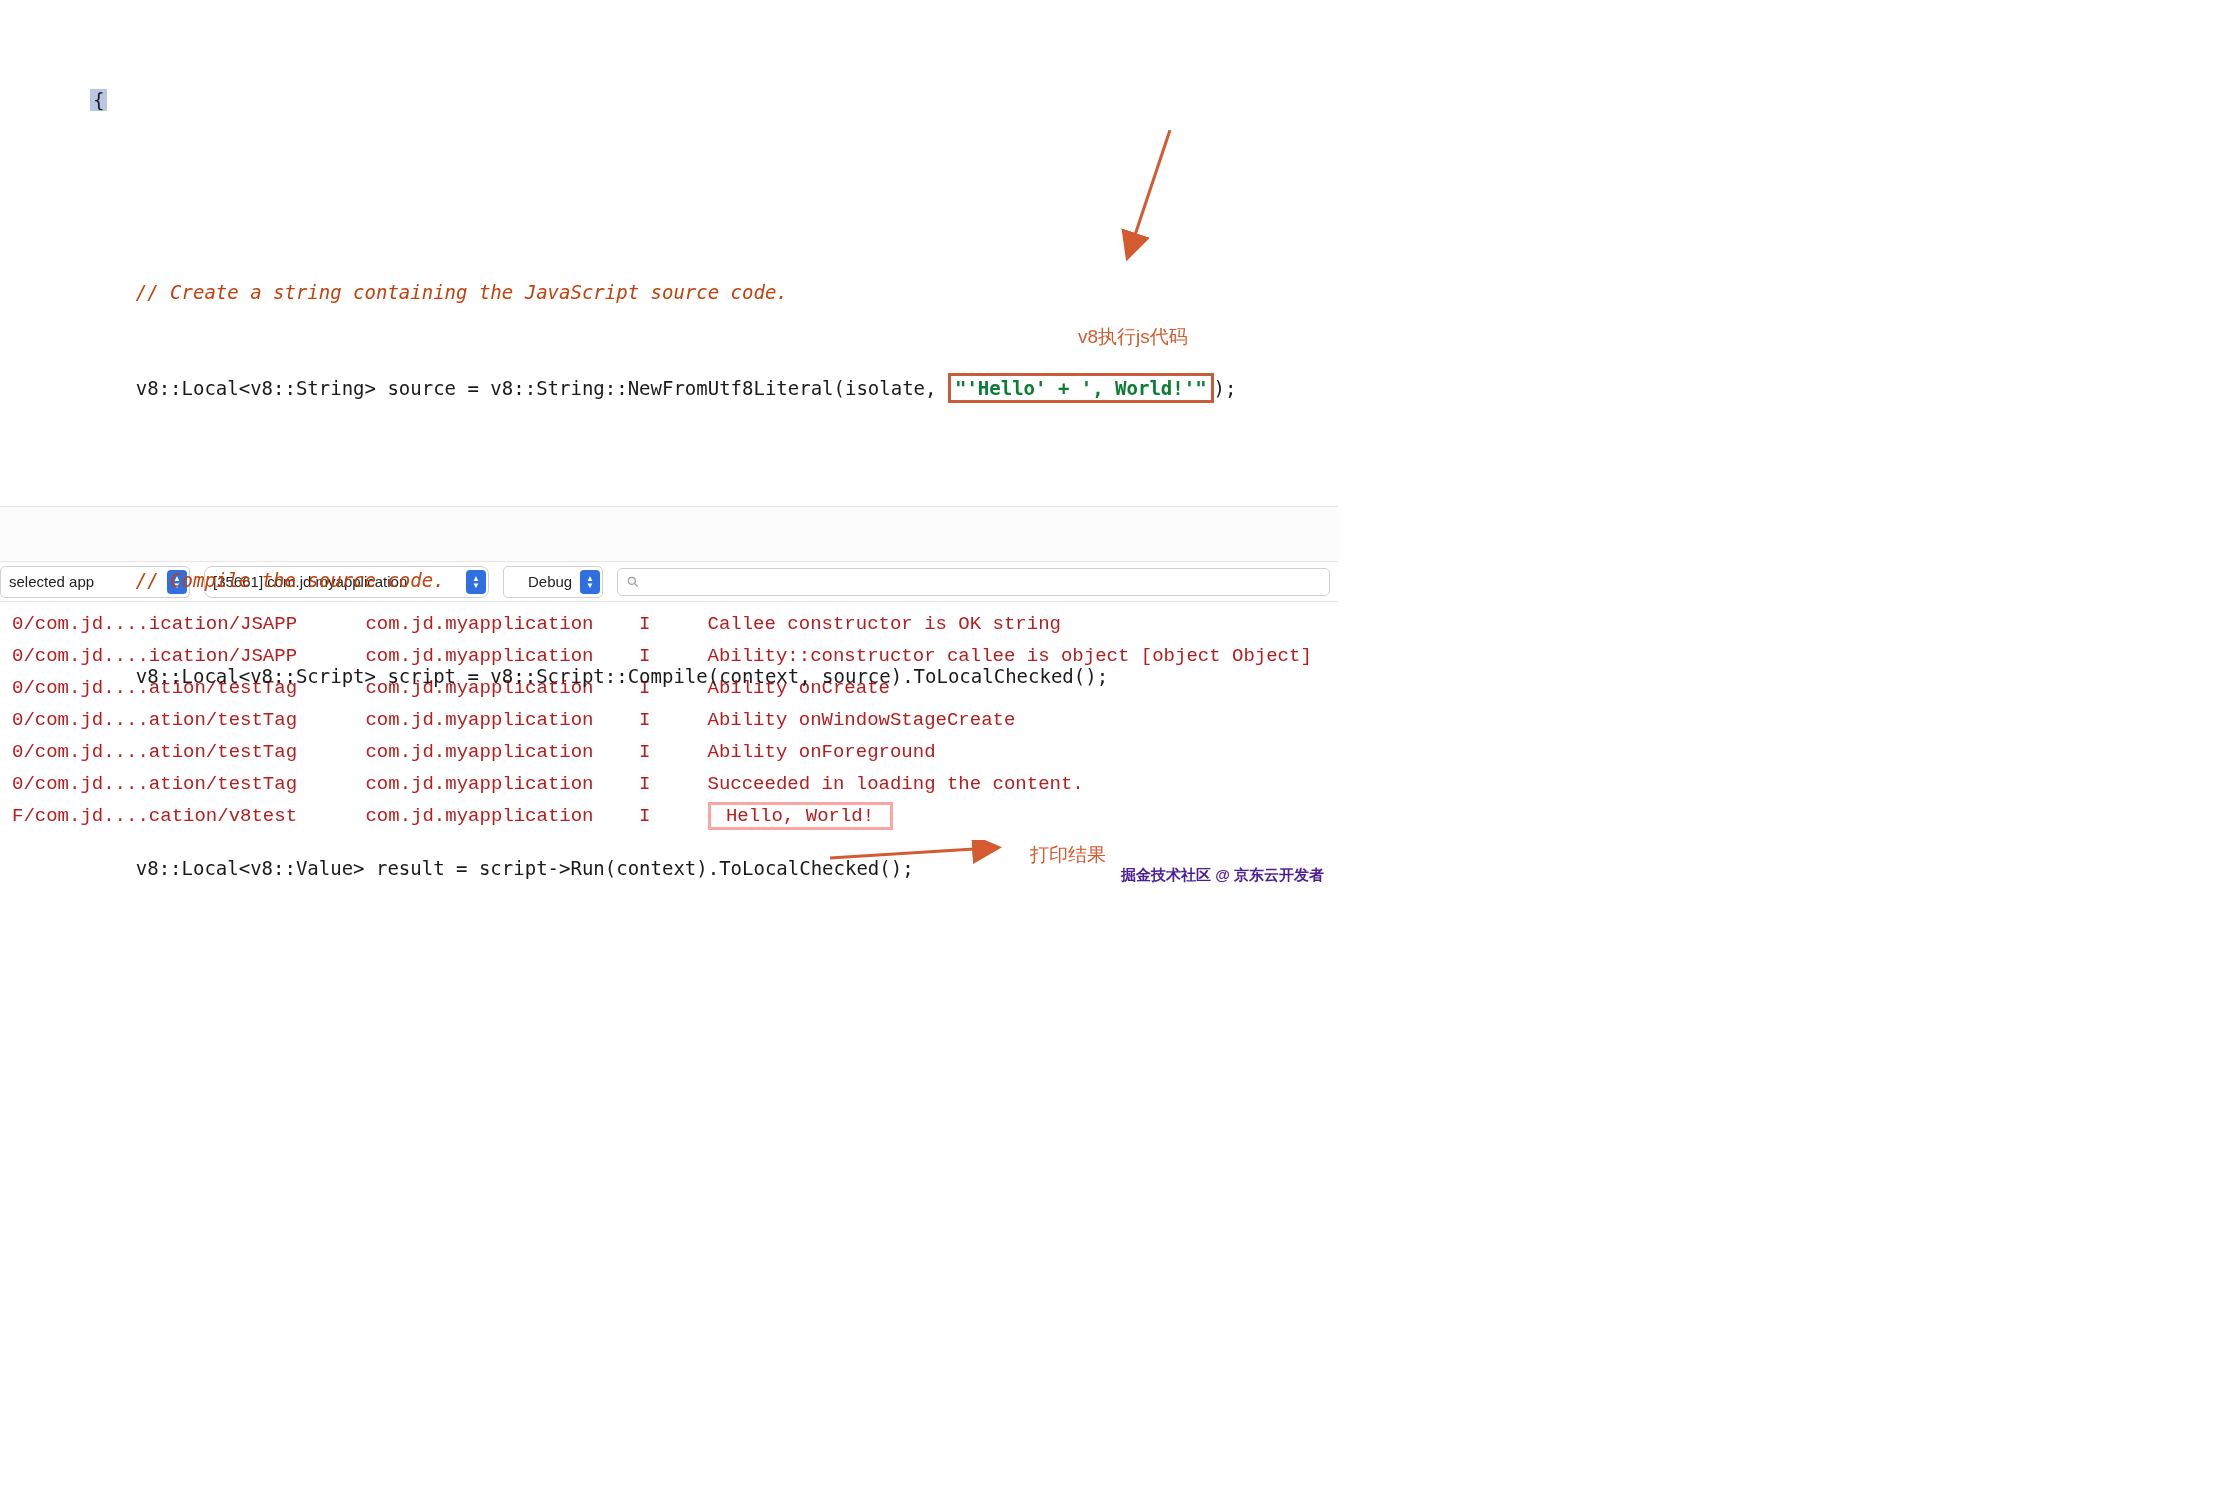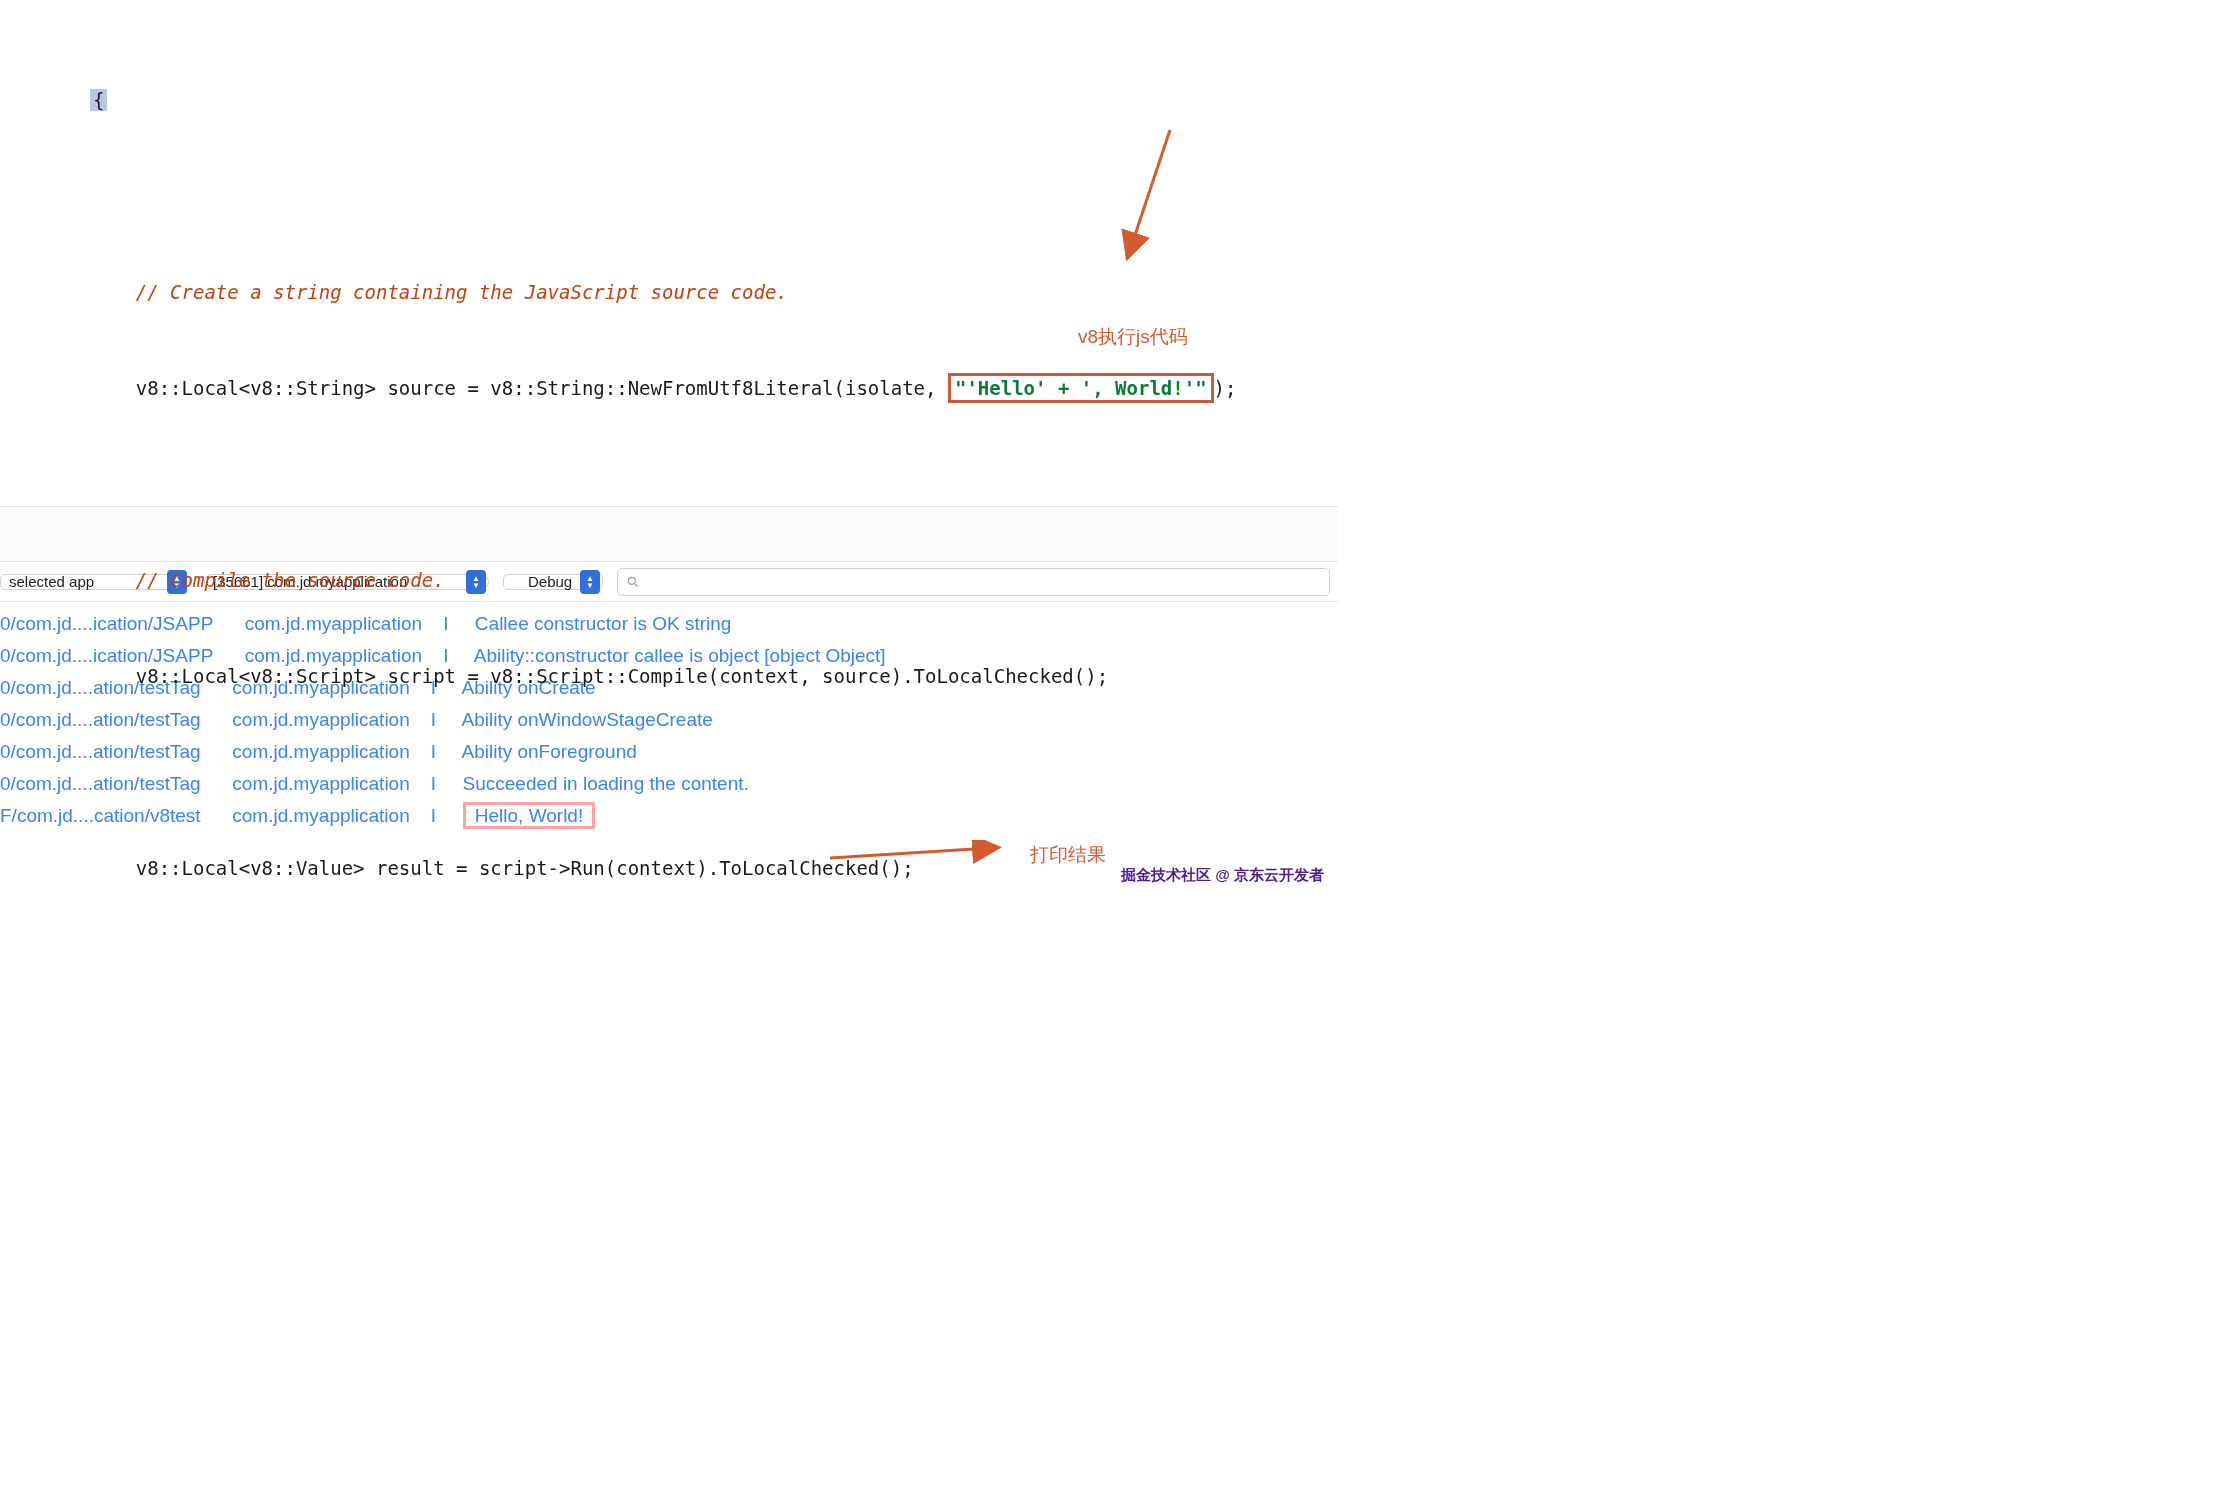--- a/index.html
+++ b/index.html
@@ -59,21 +59,21 @@
     background: #fff;
     border-bottom: 1px solid #e5e5e5;
     height: 40px;
   }
   .select {
     display: flex;
     align-items: center;
     justify-content: space-between;
     border: 1px solid #d0d0d0;
     border-radius: 5px;
-    height: 16px;
+    height: 32px;
     padding: 0 2px 0 8px;
     background: #fff;
     font-family: -apple-system, "Helvetica Neue", sans-serif;
     font-size: 15px;
     color: #222;
   }
   .select .chevrons {
     background: #2f6fe0;
     color: #fff;
     width: 20px;
@@ -97,26 +97,27 @@
     align-items: center;
     color: #999;
     font-family: -apple-system, sans-serif;
     font-size: 14px;
     margin-right: 8px;
   }
   .search svg { width: 14px; height: 14px; margin-right: 4px; }
 
   
   .log-output {
-    font-family: Liberation Sans, sans-serif;
+    font-family: Liberation Mono, monospace;
     font-size: 19px;
     line-height: 32px;
     padding: 6px 0 0 0;
     white-space: pre;
-    color: #3b82f6;
+    color: #b91c1c;
+    margin-left: 12px;
   }
   .log-line { display: block; }
   .log-hl {
     border: 3px solid #fca5a5;
     padding: 0 4px;
   }
 
   .watermark {
     position: absolute;
     bottom: 12px;

